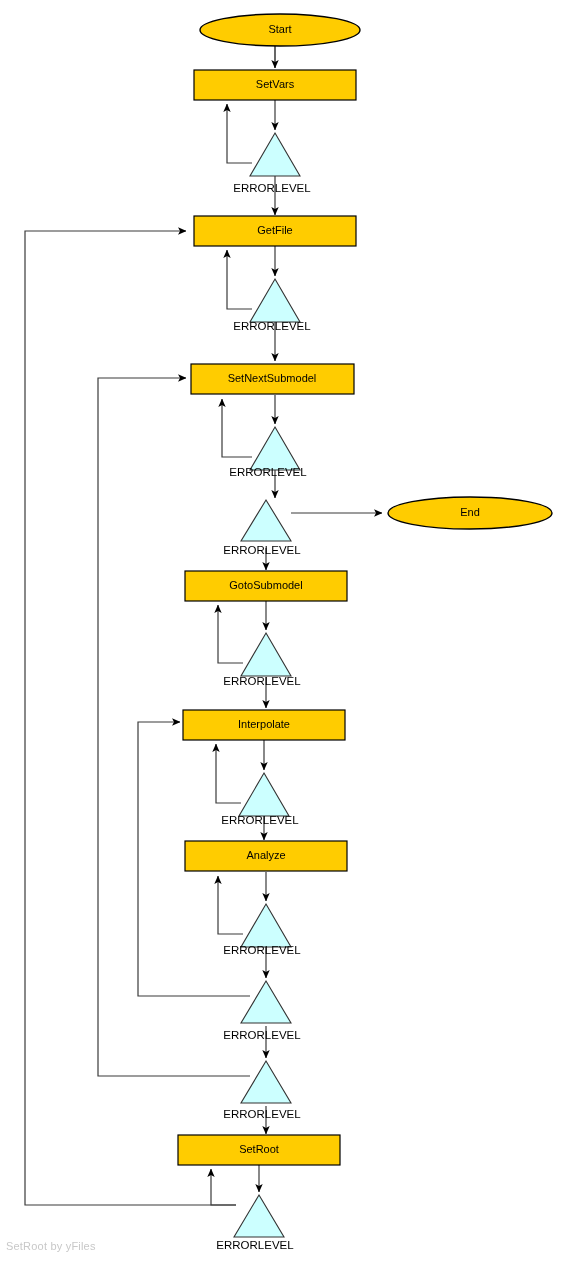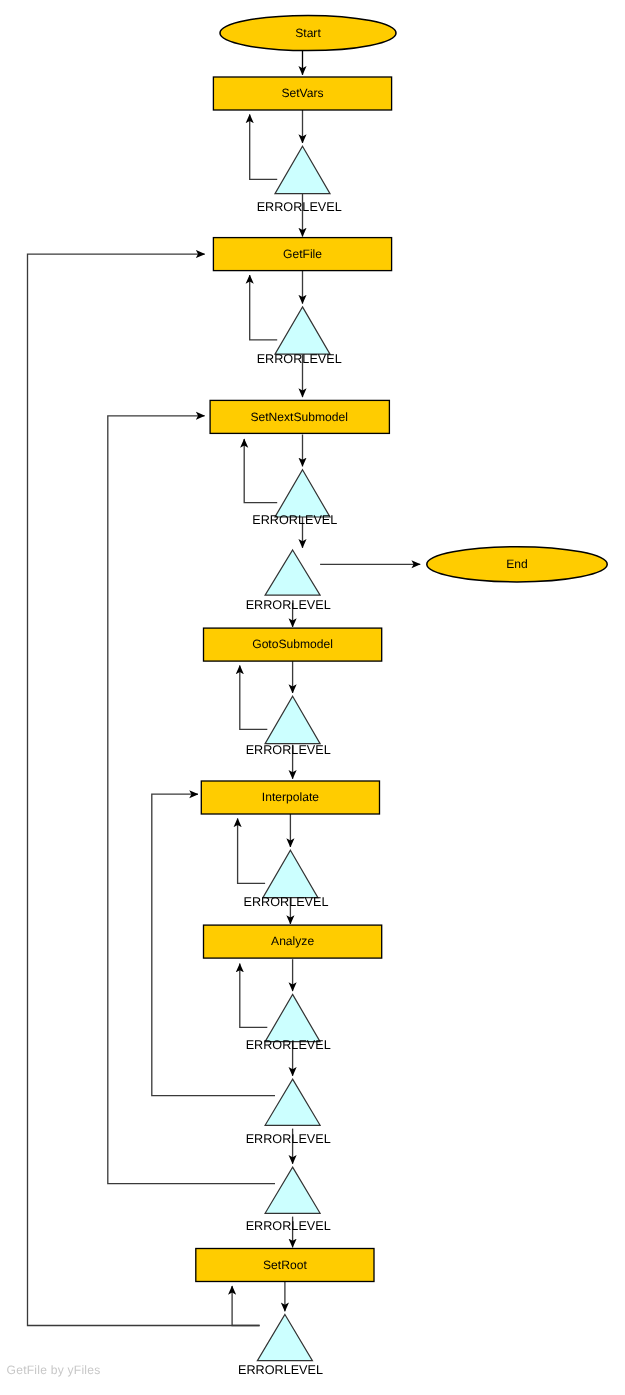--- a/index.html
+++ b/index.html
@@ -232,15 +232,15 @@
       </g>
 
       <g>
         <polygon class="decision-tri" points="259,1195 284,1237 234,1237"></polygon>
         <text class="edge-label" x="255" y="1246">ERRORLEVEL</text>
       </g>
 
     </g>
   </svg>
 
-  <div class="watermark">GetFile by yFiles</div>
+  <div class="watermark">SetRoot by yFiles</div>
 
 </div>
 
 </body></html>

